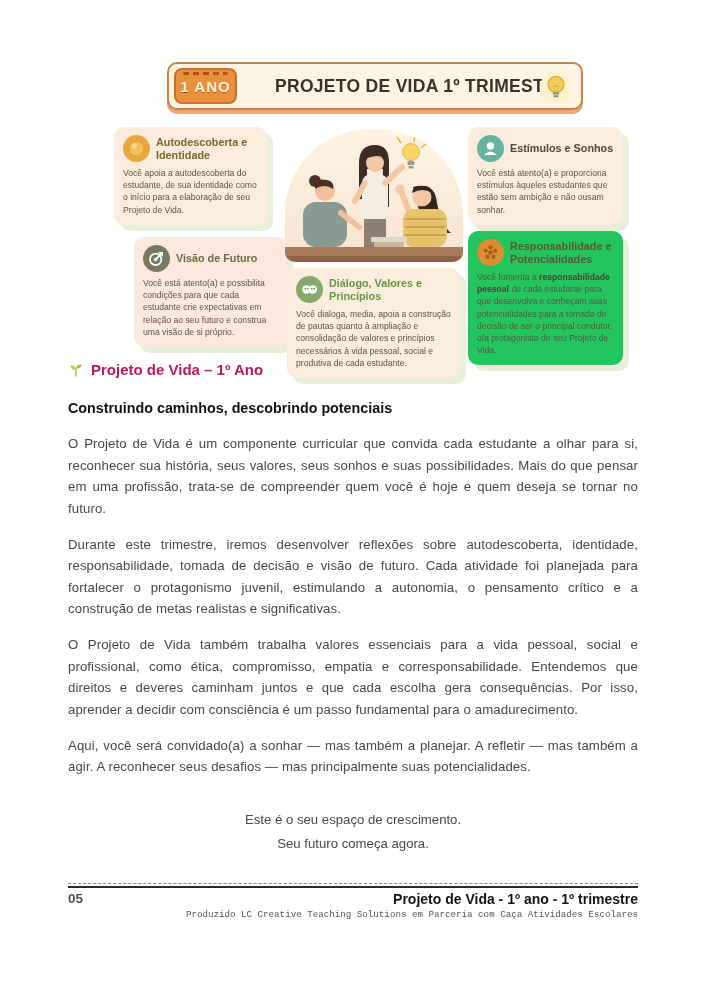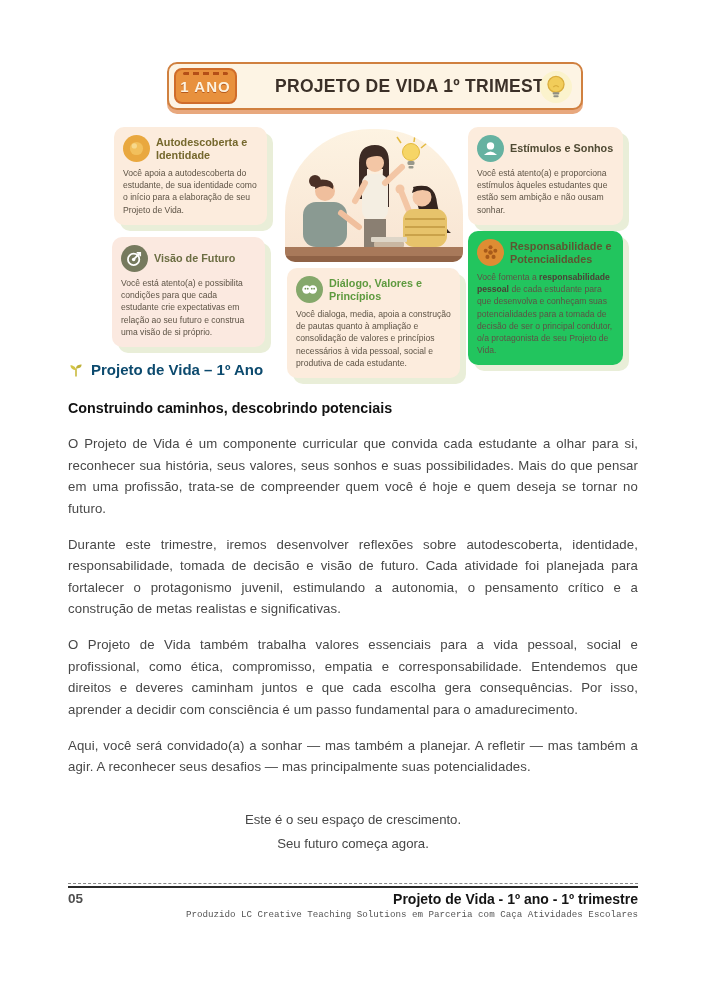--- a/index.html
+++ b/index.html
@@ -44,21 +44,21 @@
   .card-header { display:flex; align-items:center; gap:6px; margin-bottom:5px; }
   .card-icon {
     width:27px; height:27px; border-radius:50%; flex:none;
     display:flex; align-items:center; justify-content:center;
   }
   .card-icon svg { width:21px; height:21px; }
   .card-title { font-weight:bold; font-size:10.8px; line-height:1.15; }
   .card-body { font-size:8.6px; line-height:1.42; color:#5d5345; }
 
   .card1 { left:114px; top:127px; width:153px; }
-  .card2 { left:112px; top:237px; width:153px; background:#fbe9e0; }
+  .card2 { left:134px; top:237px; width:153px; background:#fbe9e0; }
   .card3 { left:287px; top:268px; width:173px; }
   .card4 { left:468px; top:127px; width:155px; }
   .card5 { left:468px; top:231px; width:155px; background:#22c55e; }
 
   .icon-coin   { background:radial-gradient(circle at 35% 32%, #f6d férié 0,#f) } 
   .icon-coin   { background:#e9a83f; }
   .icon-target { background:#767a5e; }
   .icon-dialog { background:#85a86b; }
   .icon-person { background:#66b2a1; }
   .icon-dots   { background:#de8d33; }
@@ -74,21 +74,21 @@
     background:linear-gradient(#fdf3e2,#f8e4d2);
     border-radius:85px 85px 10px 10px; overflow:hidden;
   }
   .illustration svg { width:100%; height:100%; display:block; }
 
   
   .content { padding:0 69px 0 68px; }
 
   .doc-heading {
     display:flex; align-items:center; gap:7px;
-    margin-top:6px; font-size:15px; font-weight:bold; color:#0c4a6e;
+    margin-top:6px; font-size:15px; font-weight:bold; color:#be185d;
   }
   .sprout { width:16px; height:16px; flex:none; }
 
   .doc-subheading { margin-top:22px; font-size:14.3px; font-weight:bold; color:#111; }
 
   p.para {
     margin-top:14px; font-size:13.2px; line-height:1.64;
     text-align:justify; color:#474747; letter-spacing:.1px;
   }
   p.para:first-of-type { margin-top:17px; }

